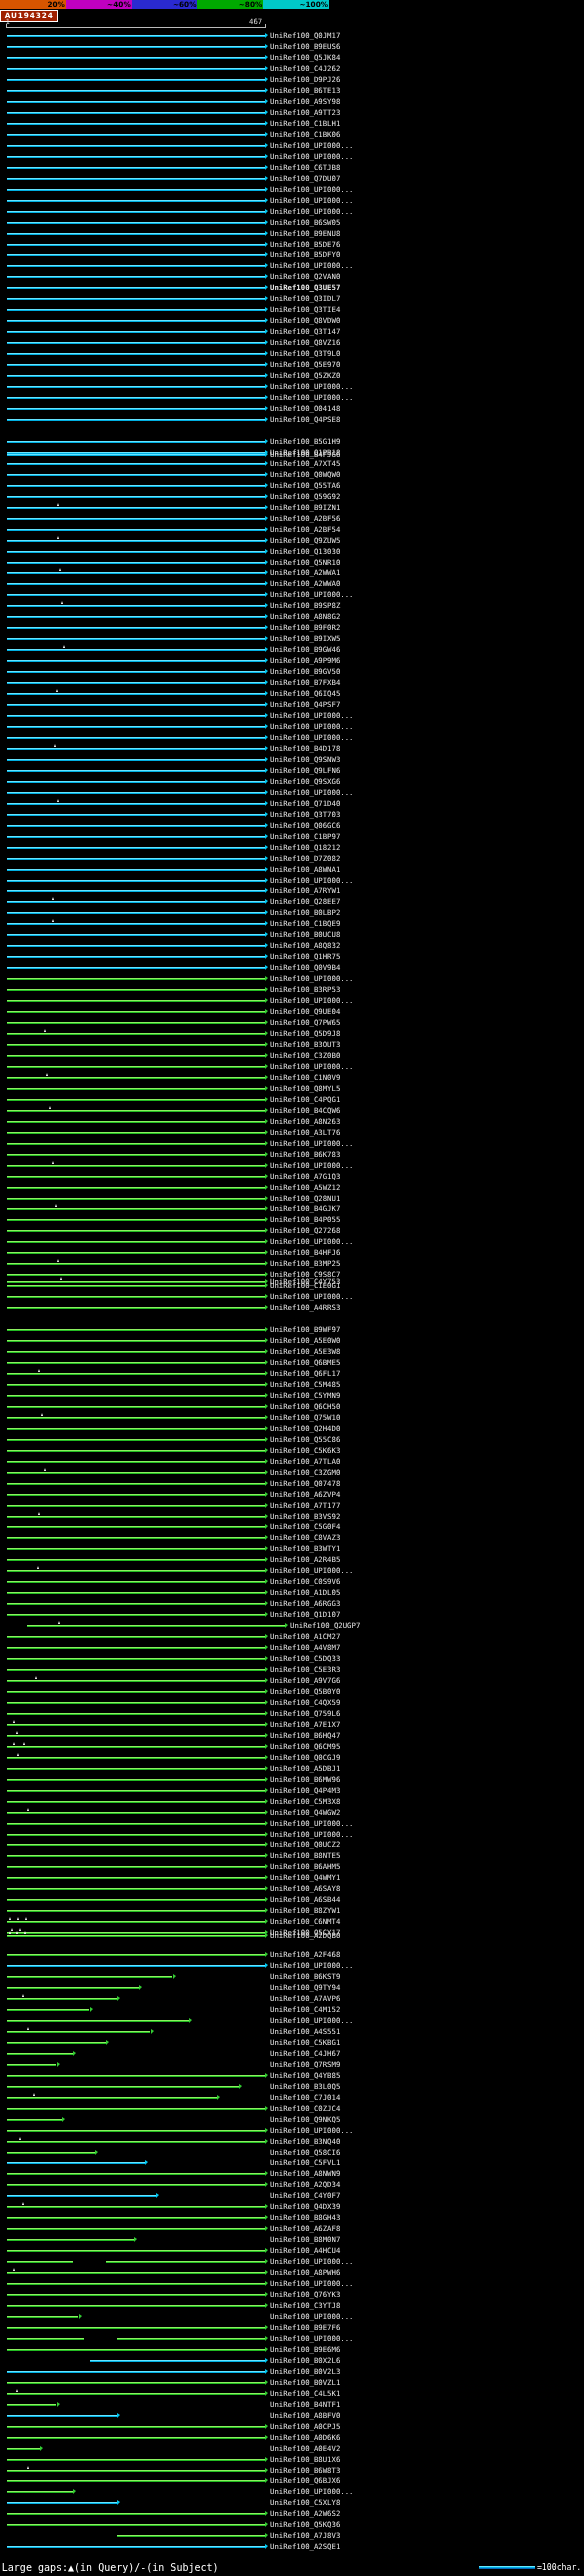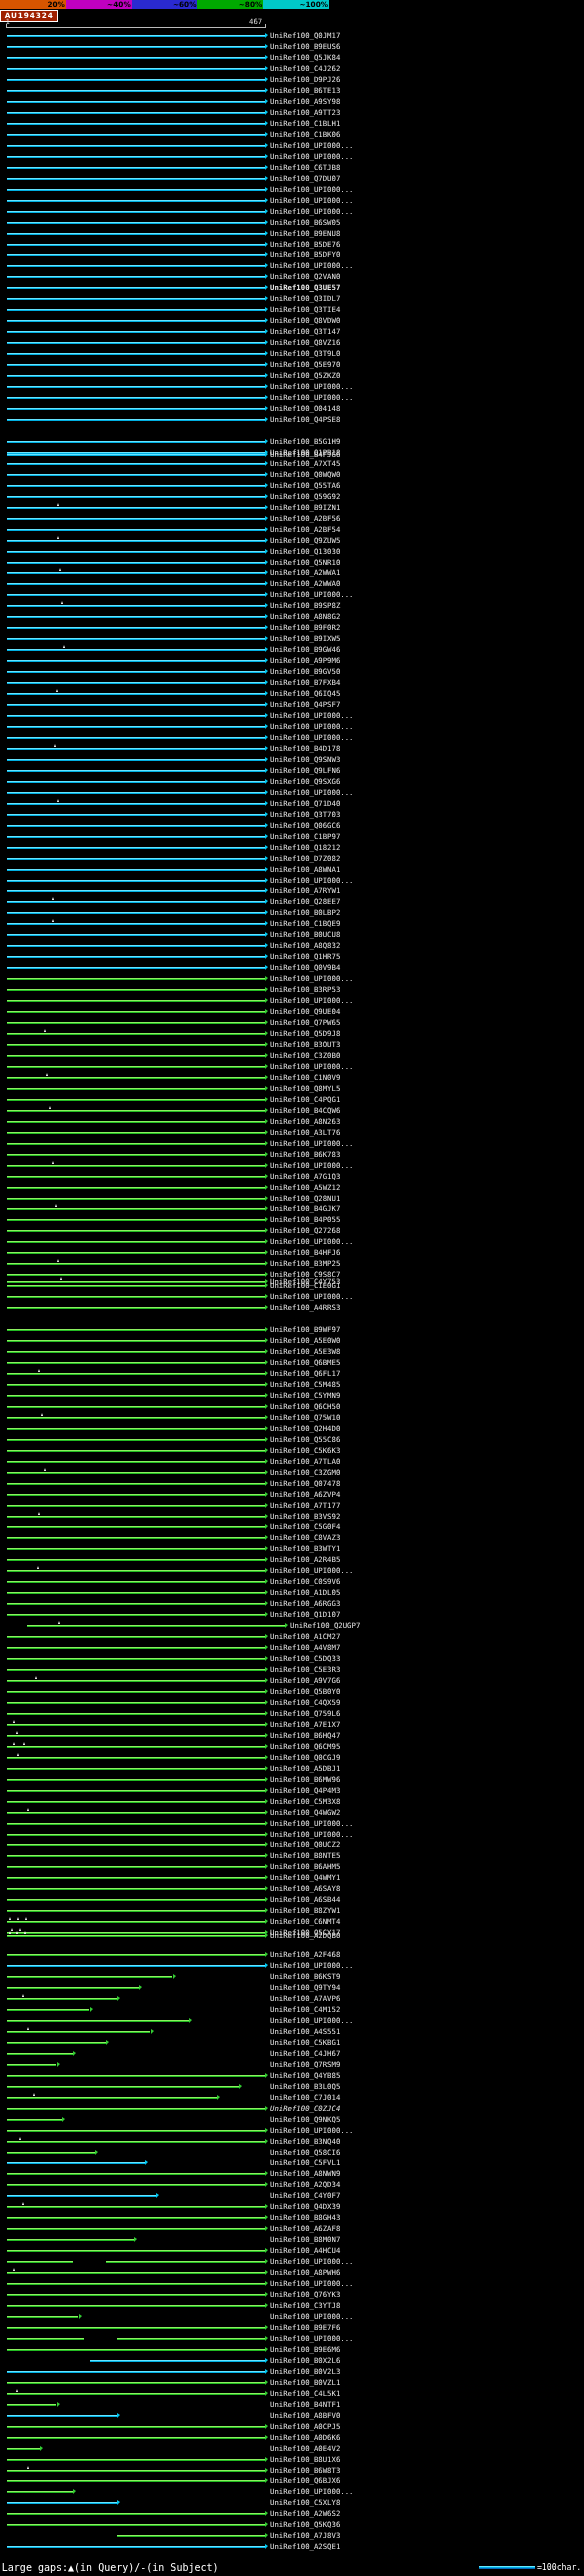--- a/index.html
+++ b/index.html
@@ -1053,21 +1053,21 @@
         <div class="bar g" style="left: 7.3px; width: 232px;"></div>
         <div class="arr g" style="left: 239px;"></div>
         <span class="rlabel">UniRef100_B3L0Q5</span>
       </div>
       <div class="row" style="top: 2092px;">
         <div class="bar g" style="left: 7.3px; width: 210px;"></div>
         <div class="arr g" style="left: 217px;"></div>
         <div class="mark" style="left: 33px;"></div>
         <span class="rlabel">UniRef100_C7J014</span>
       </div>
-      <div class="row" style="top: 2103px; font-style: italic;">
+      <div class="row" style="top: 2103px;">
         <div class="bar g" style="left: 7.3px; width: 258px;"></div>
         <div class="arr g" style="left: 265px;"></div>
         <span class="rlabel">UniRef100_C0ZJC4</span>
       </div>
       <div class="row" style="top: 2114px;">
         <div class="bar g" style="left: 7.3px; width: 55px;"></div>
         <div class="arr g" style="left: 62px;"></div>
         <span class="rlabel">UniRef100_Q9NKQ5</span>
       </div>
       <div class="row" style="top: 2125px;">

